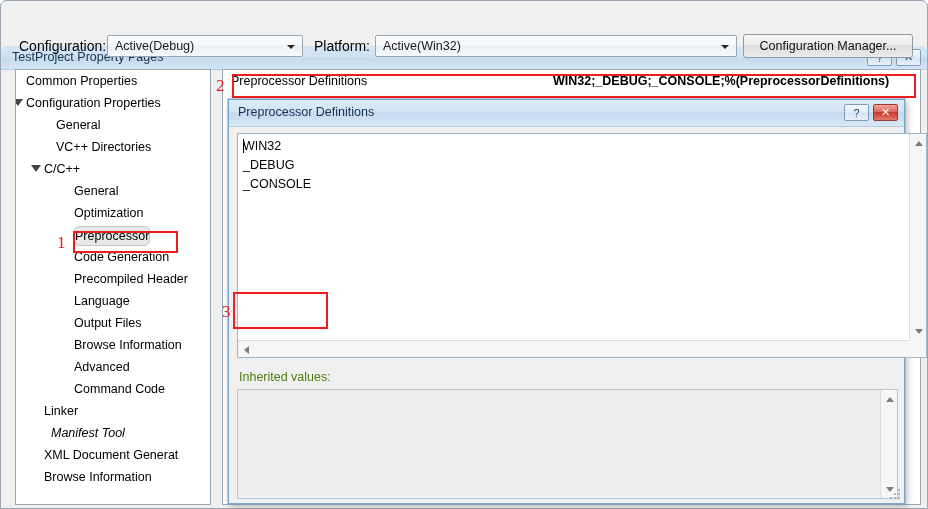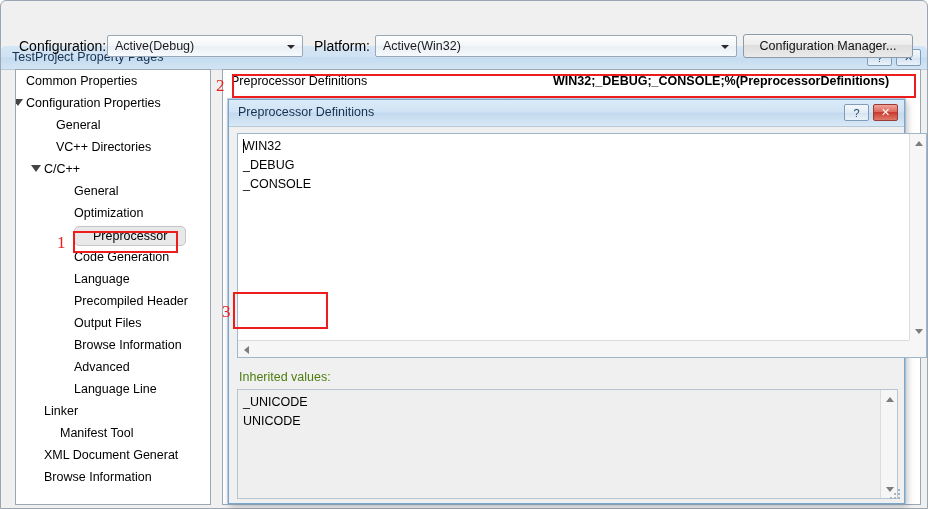--- a/index.html
+++ b/index.html
@@ -84,21 +84,21 @@
     border-left:7px solid #9aa7b4;z-index:-1;
   }
   .tnode .tw.open::after{
     content:"";position:absolute;left:1px;top:7px;width:0;height:0;
     border-left:5px solid transparent;border-right:5px solid transparent;
     border-top:7px solid #444;
   }
   .tlabel{position:absolute;white-space:nowrap;}
   .tlabel.sel{
     background:#e8e8e8;border:1px solid #c6c6c6;border-radius:5px;
-    padding:0 18px;line-height:18px;height:18px;top:2px;
+    padding:0 0;line-height:18px;height:18px;top:2px;
   }
 
   
   .propgrid{
     position:absolute;left:221px;top:68px;width:699px;height:436px;
     background:#ffffff;border:1px solid #9aa7b4;box-sizing:border-box;
   }
   .proprow{
     position:absolute;left:0;top:0;right:0;height:22px;line-height:22px;
     font-size:12.5px;background:#ffffff;
@@ -238,44 +238,44 @@
           <div class="tnode">
             <span class="tlabel" style="left: 58px;">Optimization</span>
           </div>
           <div class="tnode">
             <span class="tlabel sel" style="left: 58px;">Preprocessor</span>
           </div>
           <div class="tnode">
             <span class="tlabel" style="left: 58px;">Code Generation</span>
           </div>
           <div class="tnode">
+            <span class="tlabel" style="left: 58px;">Precompiled Header</span>
+          </div>
+          <div class="tnode">
             <span class="tlabel" style="left: 58px;">Language</span>
           </div>
           <div class="tnode">
-            <span class="tlabel" style="left: 58px;">Precompiled Header</span>
-          </div>
-          <div class="tnode">
             <span class="tlabel" style="left: 58px;">Output Files</span>
           </div>
           <div class="tnode">
             <span class="tlabel" style="left: 58px;">Browse Information</span>
           </div>
           <div class="tnode">
             <span class="tlabel" style="left: 58px;">Advanced</span>
           </div>
           <div class="tnode">
-            <span class="tlabel" style="left: 58px;">Language Line</span>
+            <span class="tlabel" style="left: 58px;">Command Code</span>
           </div>
           <div class="tnode">
             <span class="tw closed" style="left: 14px;"></span>
             <span class="tlabel" style="left: 28px;">Linker</span>
           </div>
           <div class="tnode">
             <span class="tw closed" style="left: 14px;"></span>
-            <span class="tlabel" style="left: 44px;">Manifest Tool</span>
+            <span class="tlabel" style="left: 35px; font-style: italic;">Manifest Tool</span>
           </div>
           <div class="tnode">
             <span class="tw closed" style="left: 14px;"></span>
             <span class="tlabel" style="left: 28px;">XML Document Generat</span>
           </div>
           <div class="tnode">
             <span class="tw closed" style="left: 14px;"></span>
             <span class="tlabel" style="left: 28px;">Browse Information</span>
           </div>
         </div>
@@ -311,22 +311,20 @@
       </div>
       <div class="hscroll">
         <div class="sb-arrow sb-left tri-left"></div>
       </div>
       <div class="sb-corner"></div>
     </div>
 
     <div class="inh-label">Inherited values:</div>
 
     <div class="inhbox">
-      <div class="inh-text">_UNICODE
-UNICODE</div>
       <div class="vscroll full">
         <div class="sb-arrow sb-up tri-up"></div>
         <div class="sb-arrow sb-down tri-down"></div>
       </div>
     </div>
 
     <div class="chkrow">
       
       
     </div>

